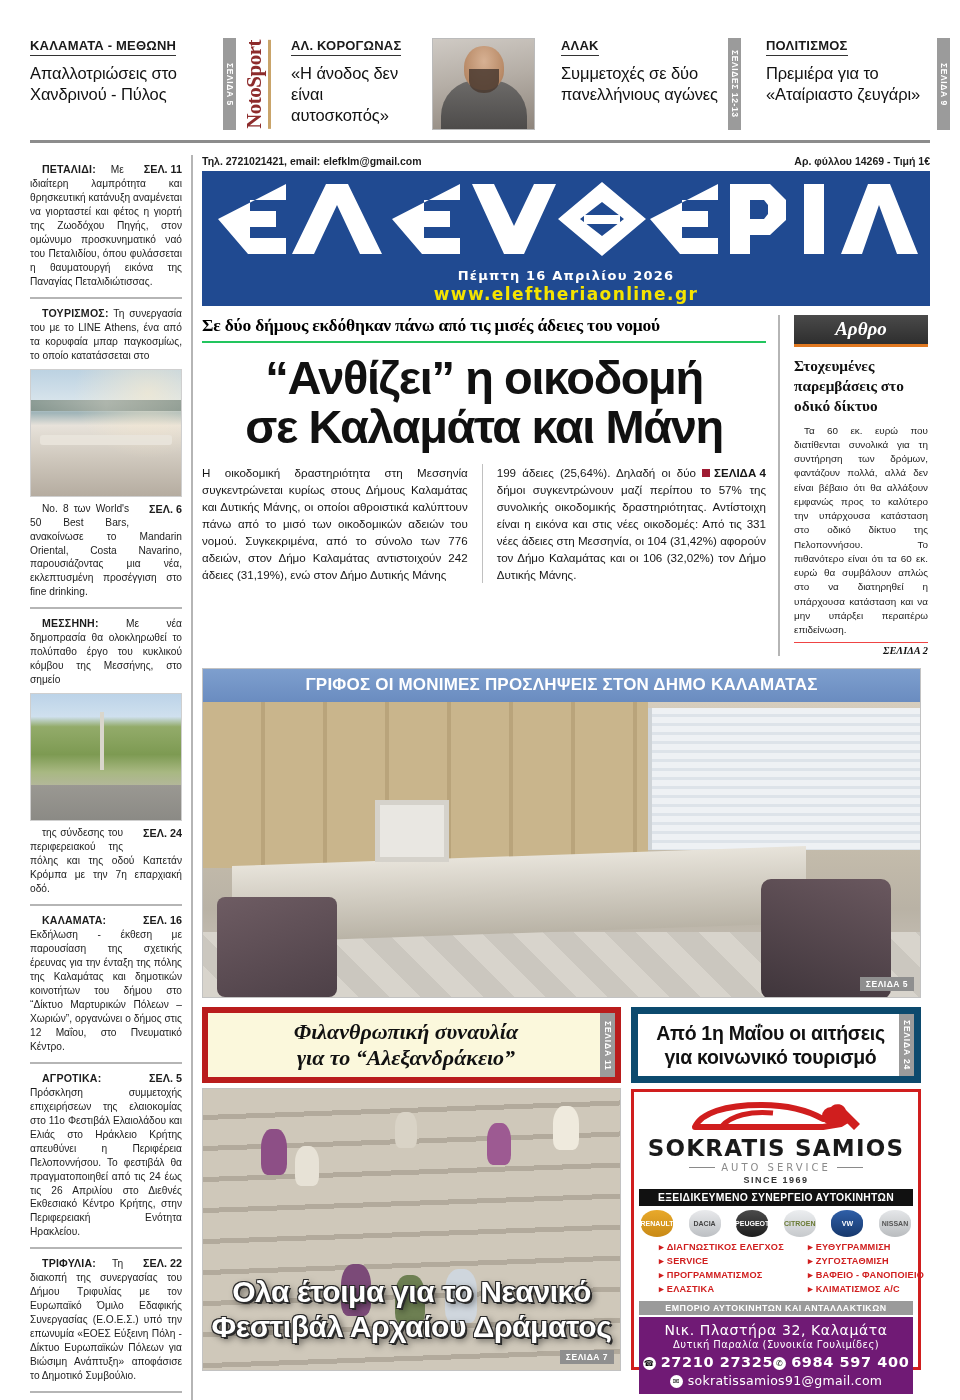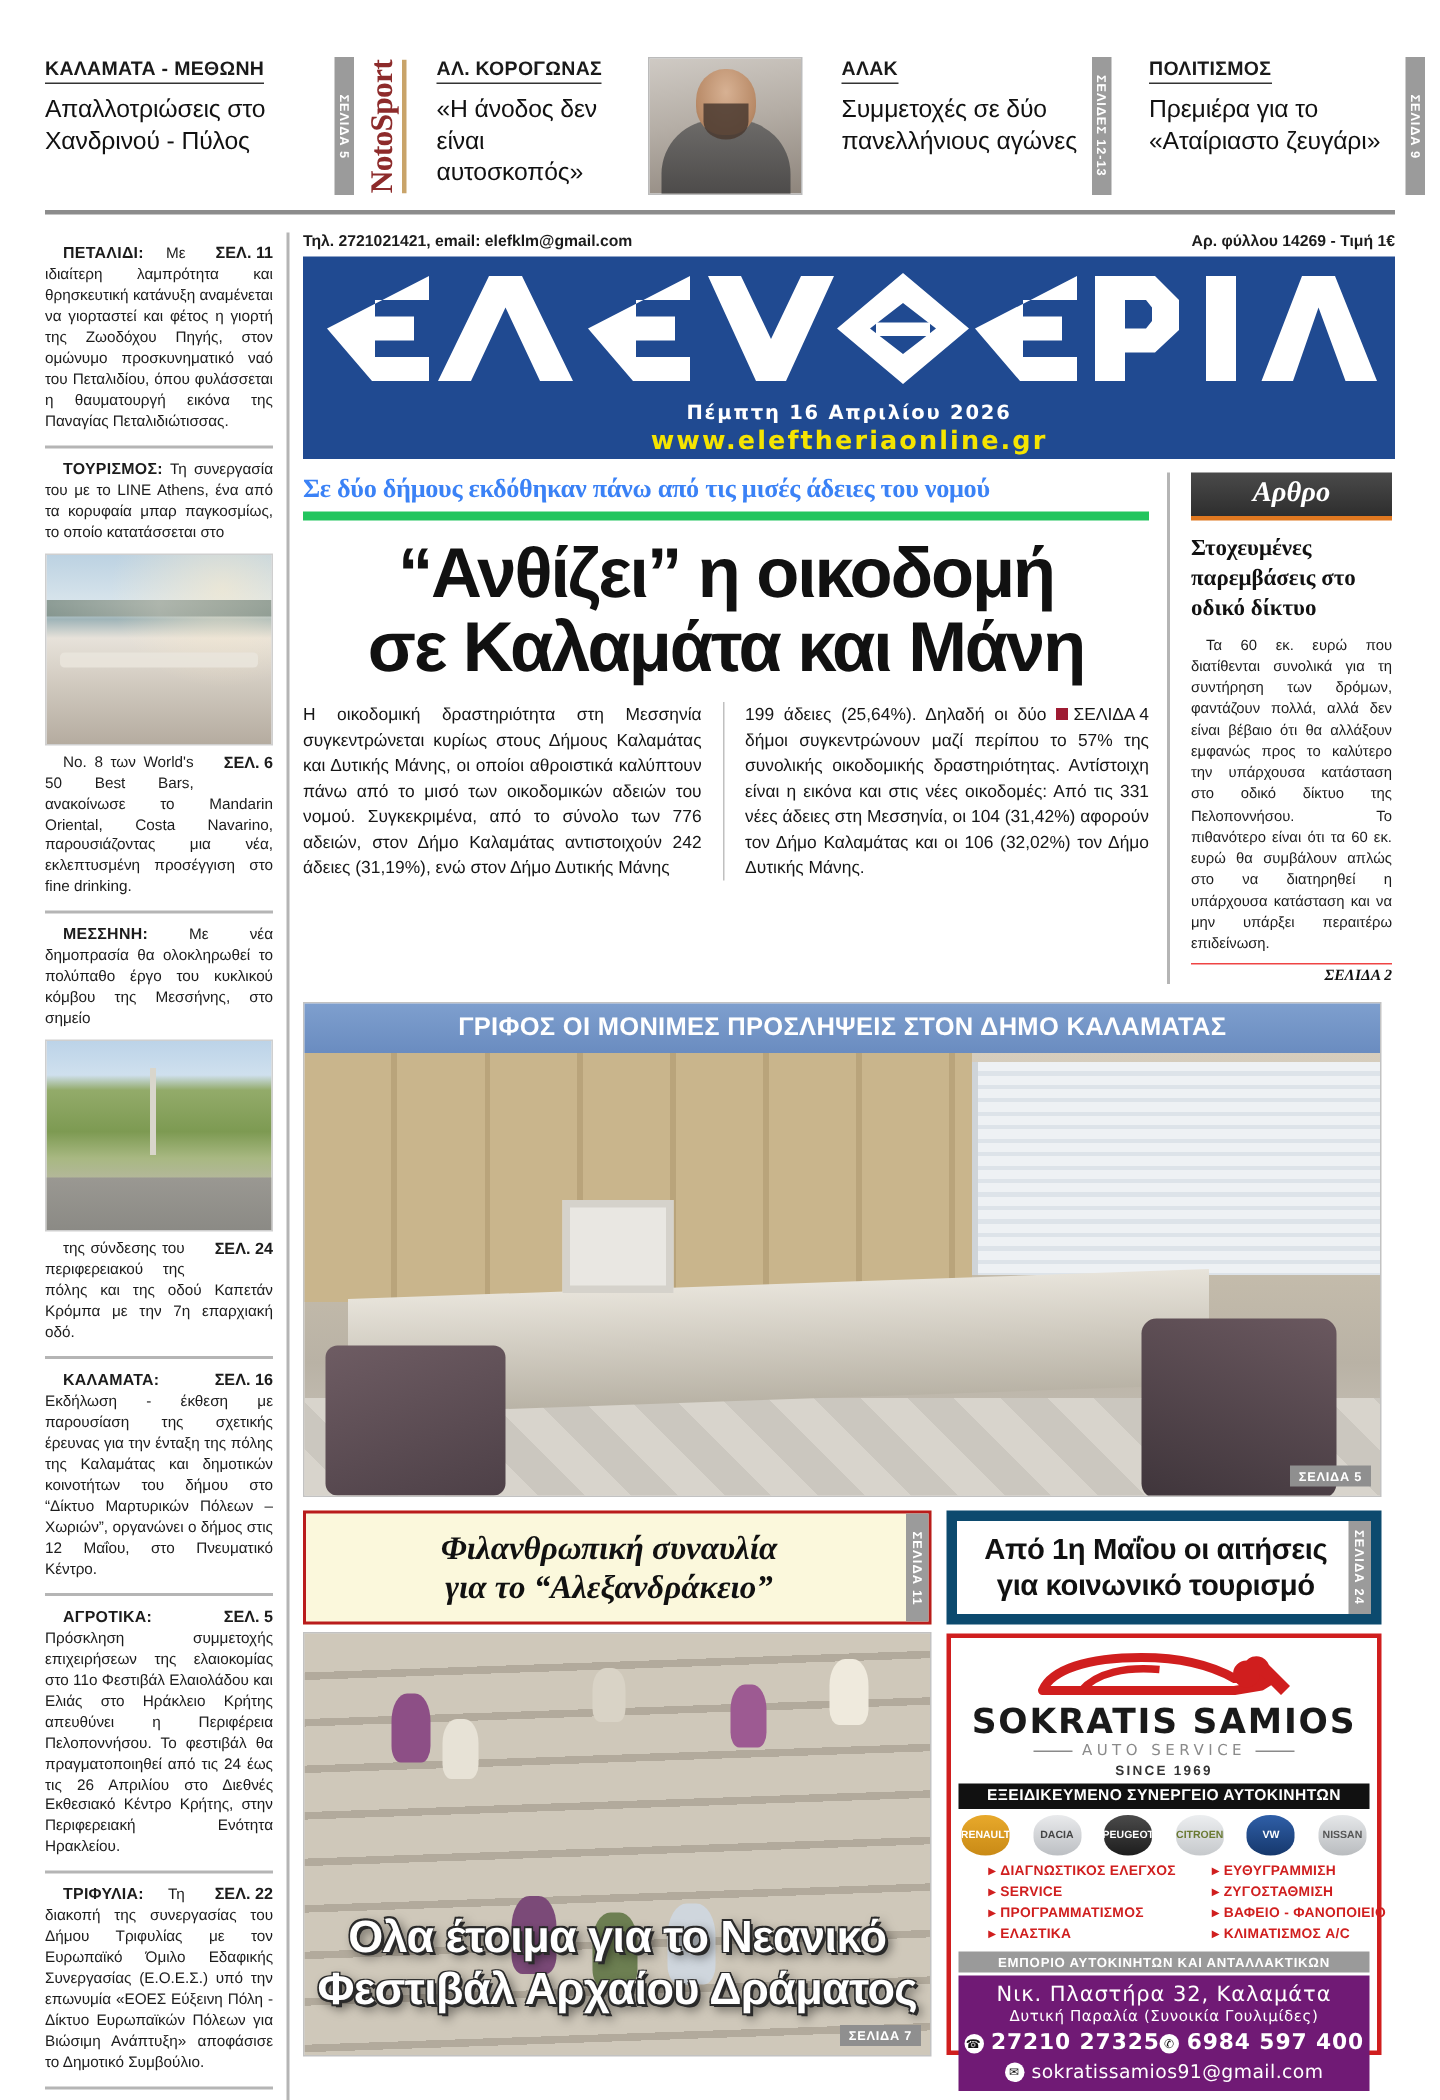--- a/index.html
+++ b/index.html
@@ -130,34 +130,34 @@
   .mast-url {
     color:#f5e400; font-size: 17px; font-weight: bold; letter-spacing: 1.4px;
     font-family: "DejaVu Sans", sans-serif; margin-top: 1px;
   }
 
   
   .lead-wrap { display:flex; gap: 0; margin-top: 9px; }
   .lead-left { width: 578px; padding-right: 12px; border-right: 2px solid #b5b5b5; }
   .lead-kicker {
     font-family:"Liberation Serif", serif; font-weight: bold; font-size: 17.5px;
-    border-bottom: 6px solid #22c55e; padding-bottom: 5px; letter-spacing: -.2px;
-    color:#3b82f6;
+    border-bottom: 2px solid #22c55e; padding-bottom: 5px; letter-spacing: -.2px;
+    color:#000000;
   }
   .lead-head {
     font-size: 47px; font-weight: bold; line-height: 1.04; text-align: center;
     margin: 11px 0 12px; letter-spacing: -1.4px; color: #111;
   }
   .lead-cols { display:flex; gap: 14px; }
   .lead-cols > div { width: 50%; }
   .lead-cols > div:first-child { border-right: 1.5px solid #c0c0c0; padding-right: 14px; width: 52%; }
   .lead-cols p {
     font-size: 11.6px; line-height: 1.47; text-align: justify; color:#161616;
   }
-  .sel-ref { font-weight: normal; font-size: 11.6px; float:right; margin-left:6px; }
+  .sel-ref { font-weight: bold; font-size: 11.6px; float:right; margin-left:6px; }
   .sq { display:inline-block; width:8px; height:8px; background:#9e1b32; margin-right:4px;
         vertical-align: middle; position: relative; top: -1px; }
 
   
   .arthro { width: 148px; padding-left: 14px; }
   .arthro-hd {
     background: linear-gradient(180deg,#4a4a4a,#2e2e2e); color:#fff;
     font-family:"Liberation Serif", serif; font-style: italic; font-weight: bold;
     font-size: 19px; text-align:center; padding: 3px 0 4px;
     border-bottom: 3px solid #e07820;
@@ -212,21 +212,21 @@
     position: absolute; right: 6px; bottom: 6px; background:#8f8f8f; color:#fff;
     font-size: 8.5px; font-weight: bold; letter-spacing: .5px; padding: 2px 6px;
   }
 
   
   .bottom { display:flex; gap: 10px; margin-top: 9px; }
   .bcol-l { width: 419px; }
   .bcol-r { width: 290px; }
 
   .concert-band {
-    background:#fbf8dc; border:2px solid #b91c1c; position: relative;
+    background:#fbf8dc; border:6px solid #b91c1c; position: relative;
     display:flex; align-items:center; height: 76px;
   }
   .concert-band h2 {
     flex:1; text-align:center; font-family:"Liberation Serif", serif; font-style: italic;
     font-weight: bold; font-size: 22px; line-height: 1.22; color:#111; padding: 0 6px 0 10px;
   }
   .side-tab {
     background:#9b9b9b; color:#fff; width: 15px; align-self: stretch;
     writing-mode: vertical-rl; text-orientation: mixed;
     font-size: 8.5px; font-weight:bold; letter-spacing:.8px;

